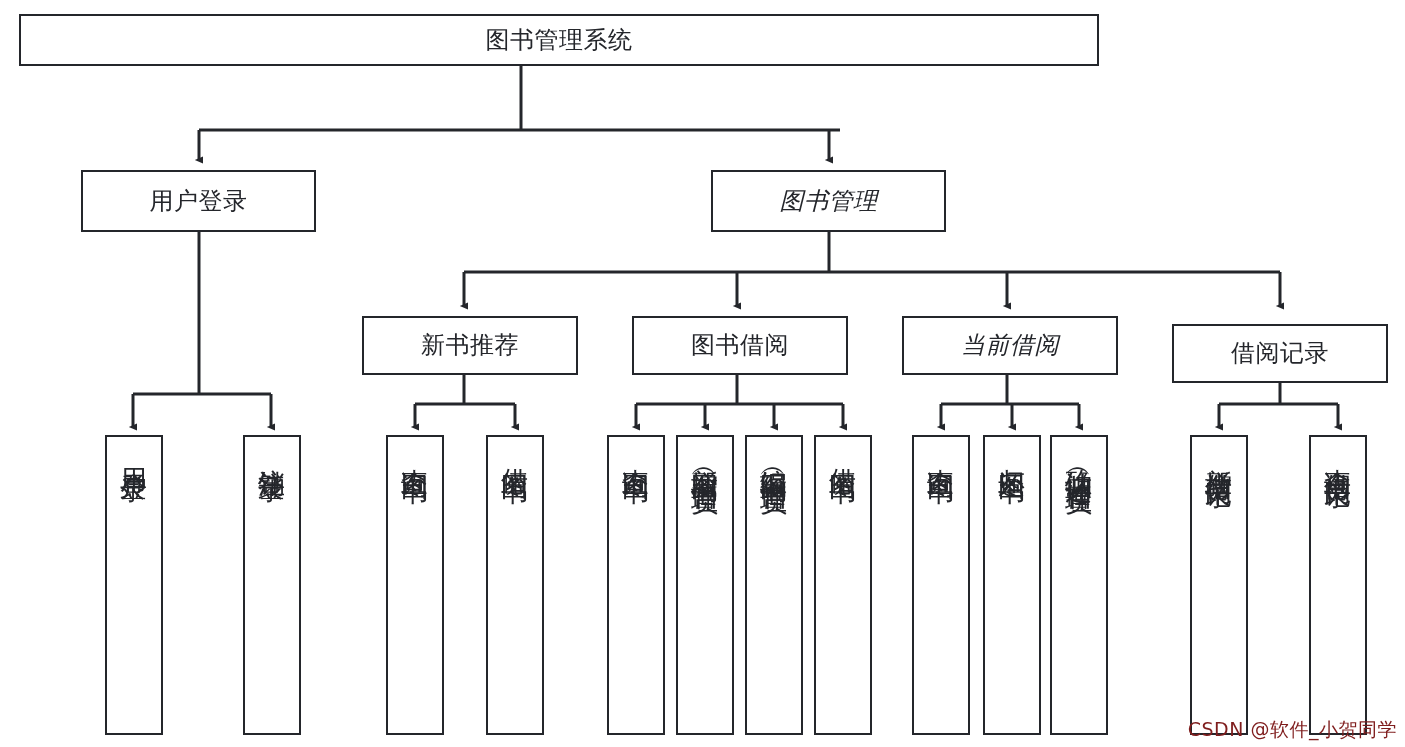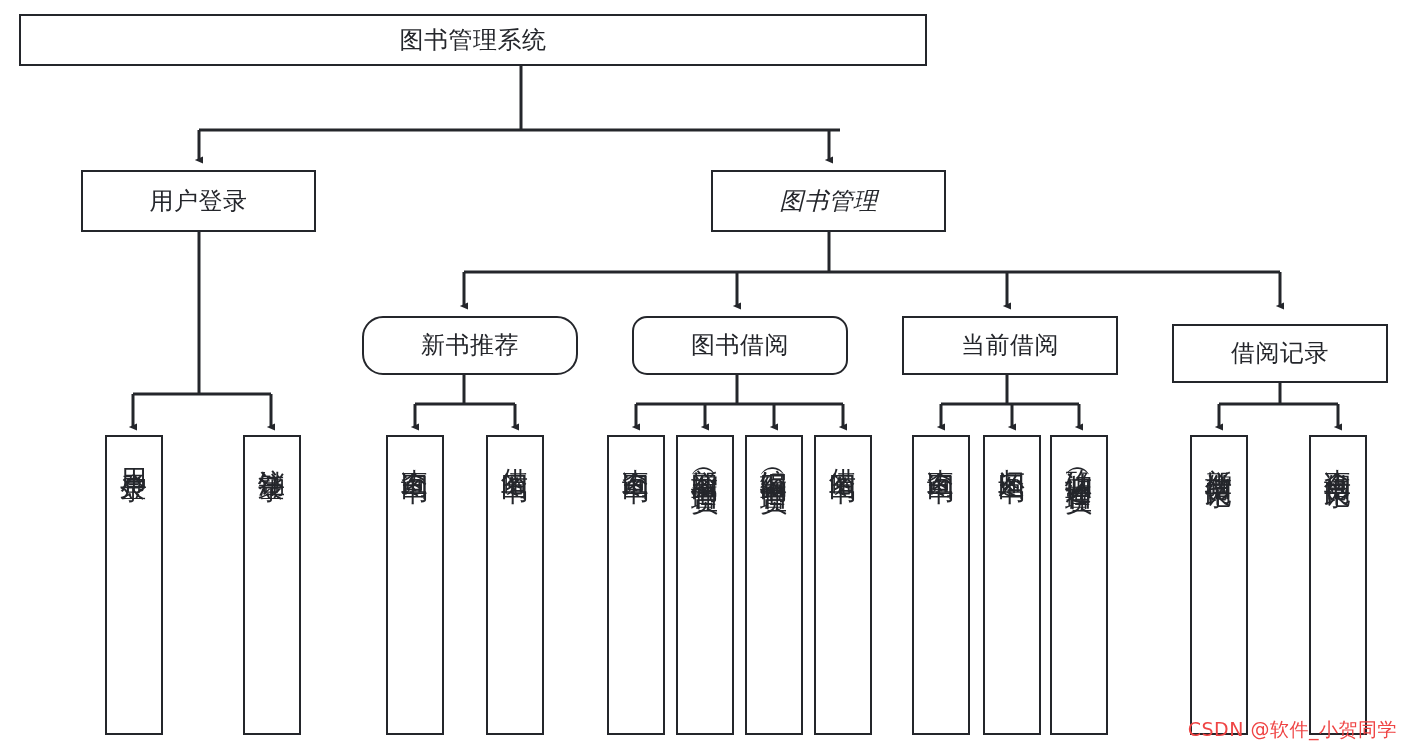--- a/index.html
+++ b/index.html
@@ -58,21 +58,21 @@
     font-size: 27px;
     line-height: 1.0;
     letter-spacing: 3px;
     white-space: nowrap;
   }
   #watermark {
     position: absolute;
     right: 8px;
     bottom: 4px;
     font-size: 19px;
-    color: #ef4444;
+    color: #7f1d1d;
     letter-spacing: 0.5px;
     white-space: nowrap;
     user-select: none;
     margin-left: 48px;
   }
 </style>
 </head>
 <body>
 
 <div id="diagram-root">
@@ -120,38 +120,38 @@
       <path d="M1012,404 L1012,427" marker-end="url(#arrowhead)"></path>
       <path d="M1079,404 L1079,427" marker-end="url(#arrowhead)"></path>
 
       <path d="M1280,375 L1280,404"></path>
       <path d="M1219,404 L1338,404"></path>
       <path d="M1219,404 L1219,427" marker-end="url(#arrowhead)"></path>
       <path d="M1338,404 L1338,427" marker-end="url(#arrowhead)"></path>
     </g>
   </svg>
 
-  <div class="node h" style="left:19px; top:14px; width:908px; height:52px;">
+  <div class="node h" style="left:19px; top:14px; width:1080px; height:52px;">
     <span class="label">图书管理系统</span>
   </div>
 
   <div class="node h" style="left:81px; top:170px; width:235px; height:62px;">
     <span class="label">用户登录</span>
   </div>
   <div class="node h" style="left:711px; top:170px; width:235px; height:62px;font-style:italic;">
     <span class="label">图书管理</span>
   </div>
 
-  <div class="node h" style="left:362px; top:316px; width:216px; height:59px;border-radius:21px;">
+  <div class="node h" style="left:362px; top:316px; width:216px; height:59px;">
     <span class="label">新书推荐</span>
   </div>
-  <div class="node h" style="left:632px; top:316px; width:216px; height:59px;border-radius:15px;">
+  <div class="node h" style="left:632px; top:316px; width:216px; height:59px;">
     <span class="label">图书借阅</span>
   </div>
-  <div class="node h" style="left:902px; top:316px; width:216px; height:59px;">
+  <div class="node h" style="left:902px; top:316px; width:216px; height:59px;font-style:italic;">
     <span class="label">当前借阅</span>
   </div>
   <div class="node h" style="left:1172px; top:316px; width:216px; height:59px;margin-top:8px;">
     <span class="label">借阅记录</span>
   </div>
 
   <div class="node v" style="left:105px; top:435px; width:58px; height:300px;">
     <span class="label">用户登录</span>
   </div>
   <div class="node v" style="left:243px; top:435px; width:58px; height:300px;">

